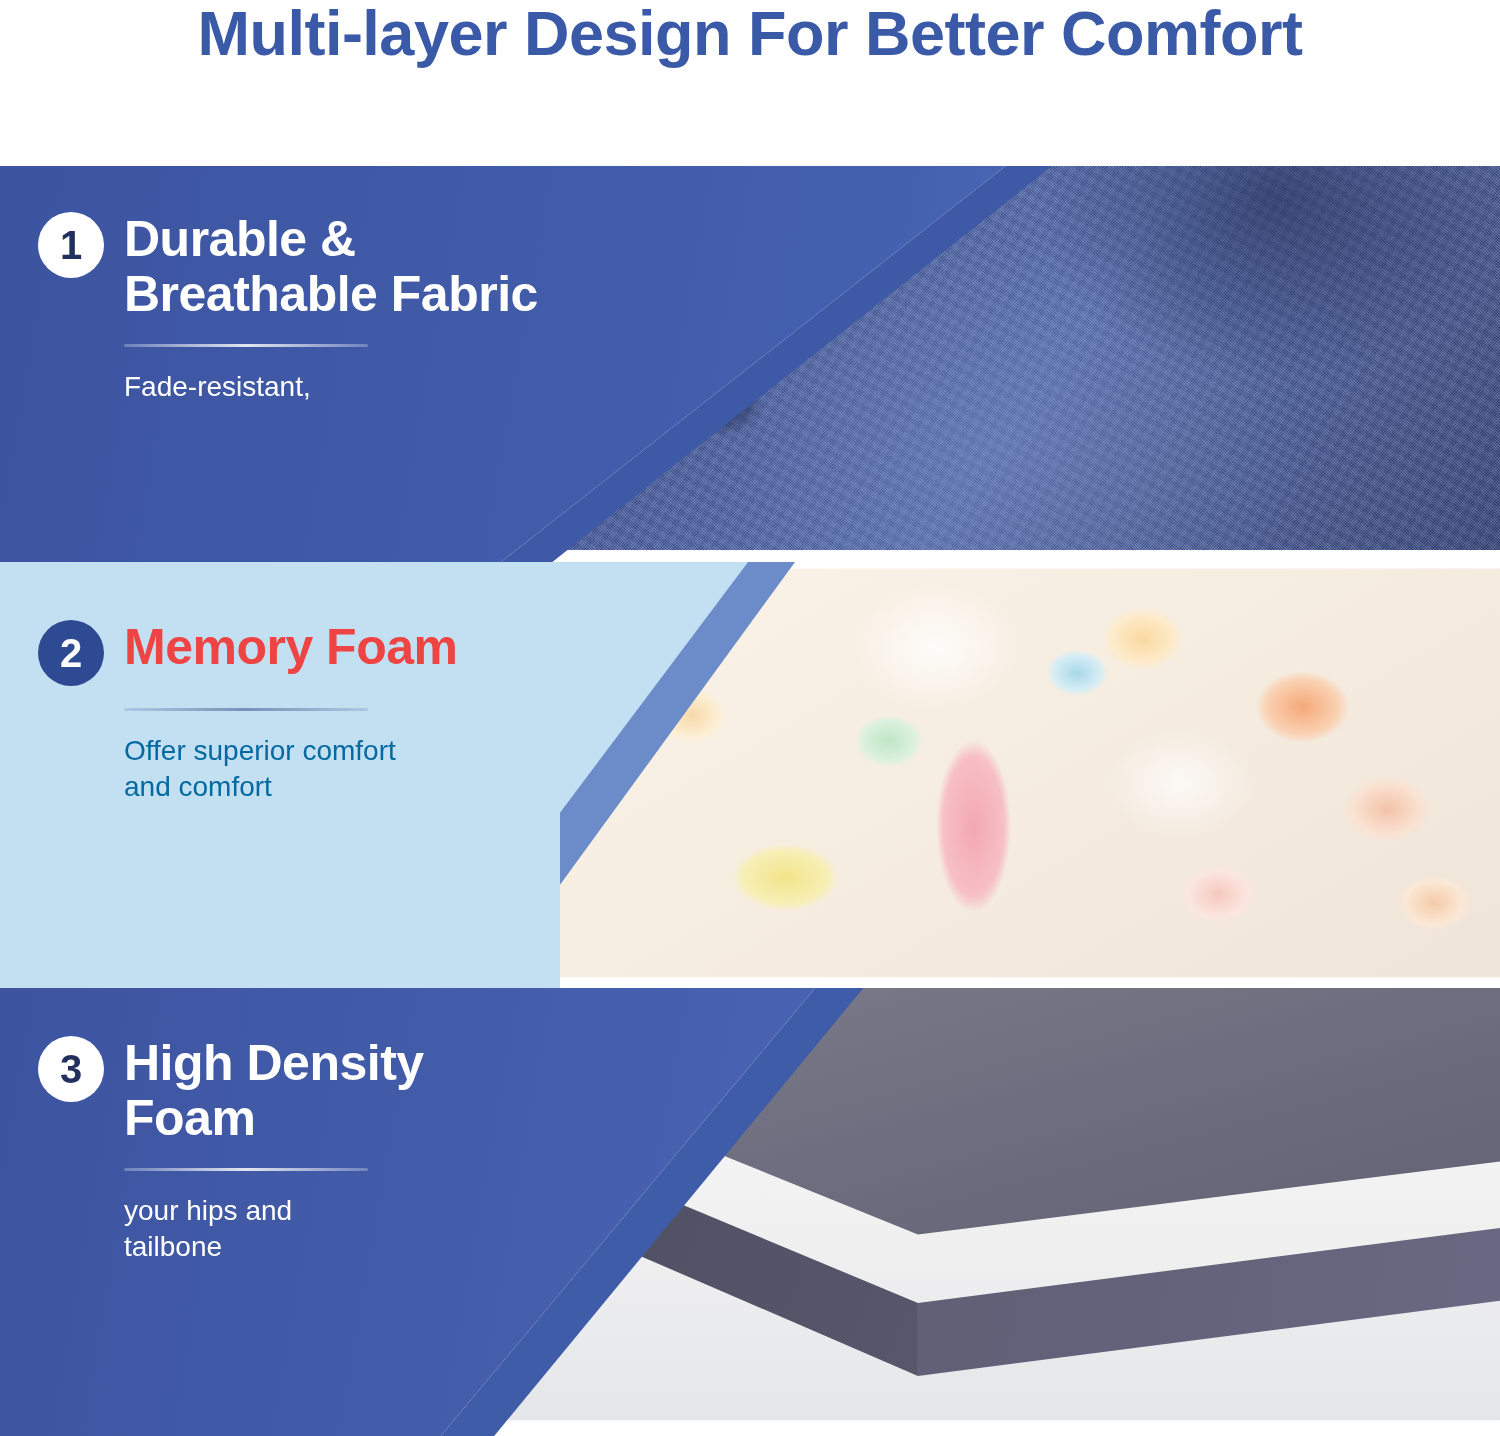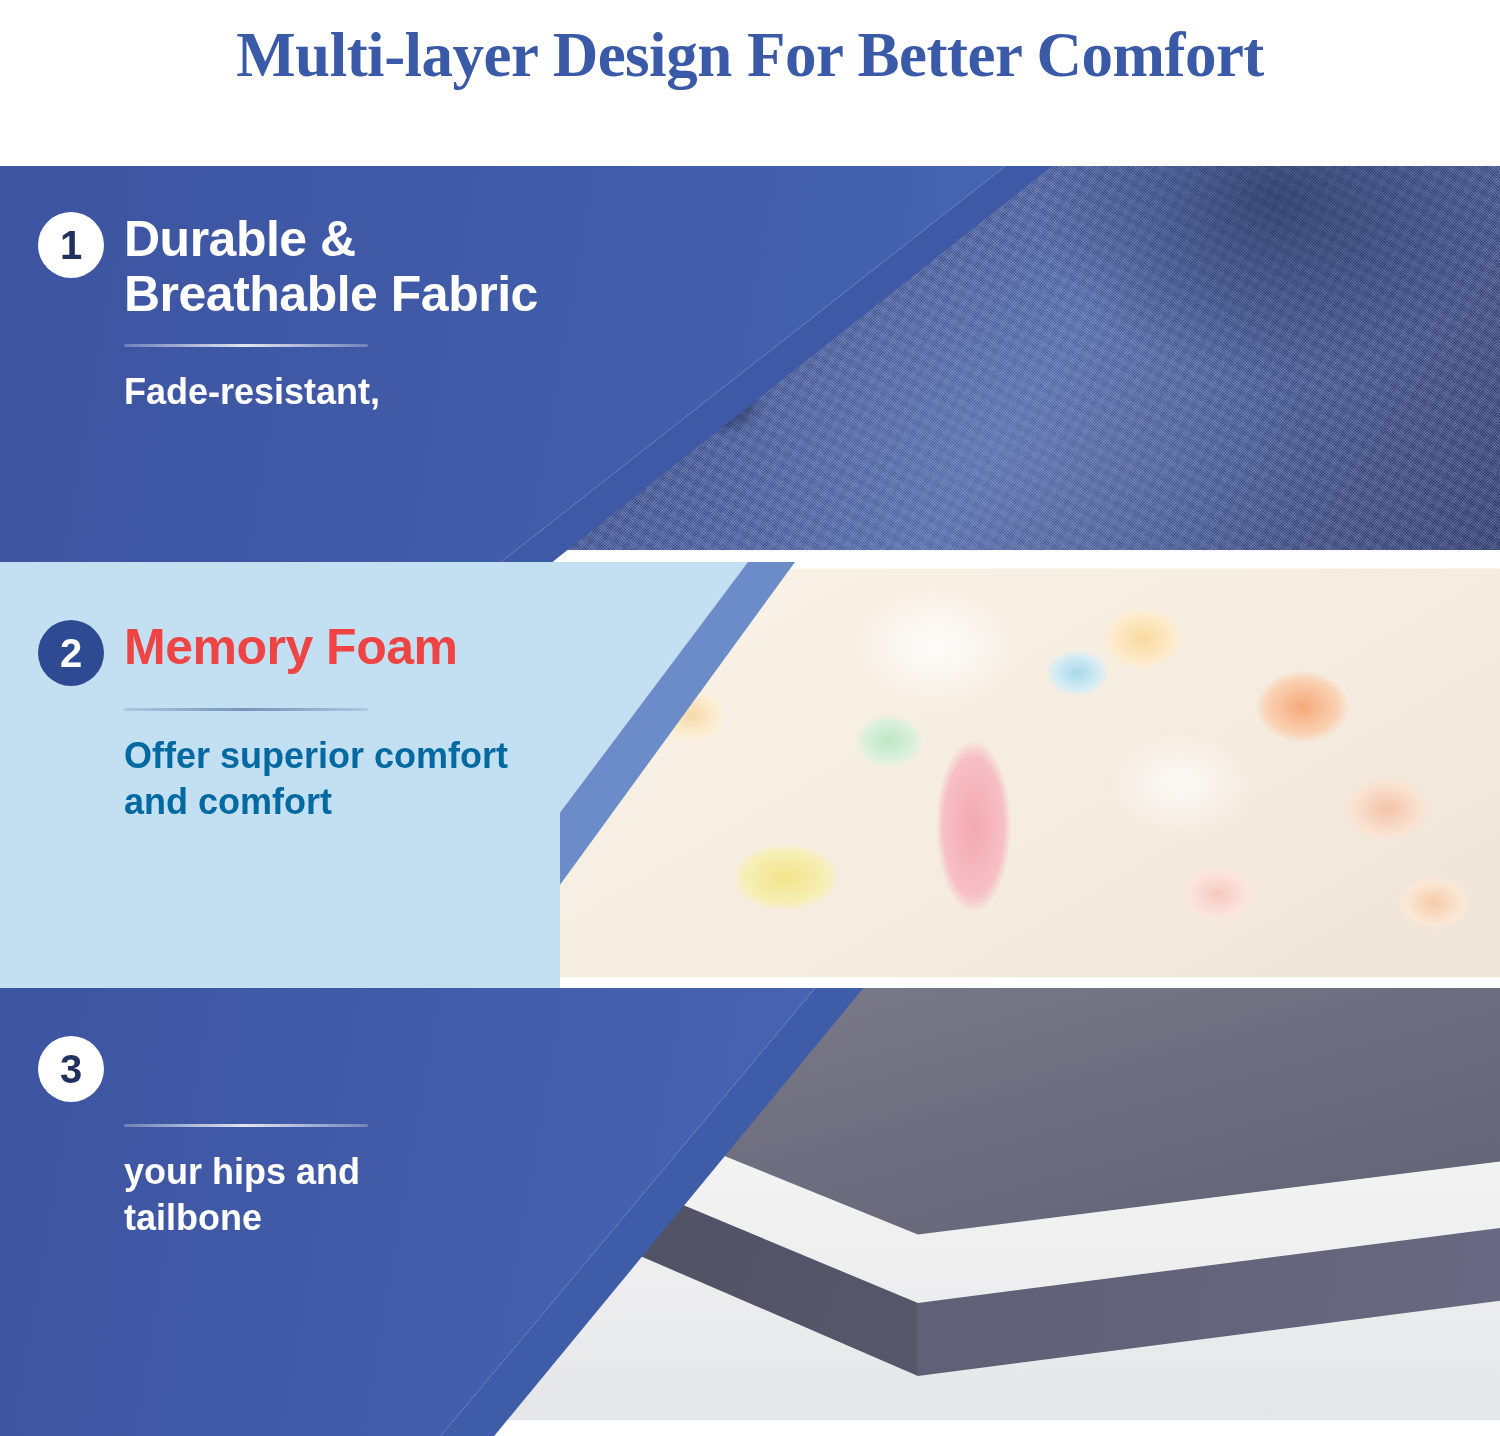--- a/index.html
+++ b/index.html
@@ -13,21 +13,21 @@
 
   
   .title-bar {
     position:absolute; left:0; top:0; width:1500px; height:166px;
     background:#ffffff;
     display:flex; align-items:flex-start; justify-content:center;
   }
   .title-text {
     font-size:63px; font-weight:bold; color:#3A5AA8;
     letter-spacing:-0.5px; line-height:1.05;
-    padding-top:22px; white-space:nowrap;font-family:Liberation Serif, serif;
+    padding-top:0; white-space:nowrap;
   }
 
   
   .panel { position:absolute; left:0; width:1500px; overflow:hidden; }
   #panel1 { top:166px;  height:396px; }
   #panel2 { top:562px;  height:426px; }
   #panel3 { top:988px;  height:448px; }
 
   .panel-bg { position:absolute; inset:0; }
   #panel1 .panel-bg { background:linear-gradient(100deg,#3D54A0 0%,#4360AE 55%,#5276C2 100%); }
@@ -127,21 +127,21 @@
   .badge-dark  { background:#2E4A93; color:#ffffff; }
 
   .heading { font-size:50px; font-weight:bold; line-height:1.10; letter-spacing:-0.5px; }
   .heading.on-dark  { color:#ffffff; }
   .heading.on-light { color:#ef4444; }
 
   .rule { height:3px; margin:22px 0 22px 86px; width:244px; border-radius:2px; }
   .rule.on-dark  { background:linear-gradient(90deg,rgba(255,255,255,.25),rgba(255,255,255,.85),rgba(255,255,255,.25)); }
   .rule.on-light { background:linear-gradient(90deg,rgba(40,70,130,.15),rgba(40,70,130,.5),rgba(40,70,130,.15)); }
 
-  .sub { margin-left:86px; font-size:36px; font-weight:bold; line-height:1.28; }
+  .sub { margin-left:86px; font-size:28px; font-weight:normal; line-height:1.28; }
   .sub.on-dark  { color:#ffffff; }
   .sub.on-light { color:#0369a1; }
   .sub span { display:block; }
 </style>
 </head>
 <body>
 
 <div id="root">
 
   <div class="title-bar">
@@ -205,20 +205,24 @@
         <div class="foam-top"></div>
         <div class="foam-front"></div>
         <div class="foam-right"></div>
       </div>
     </div>
     <div class="wedge-sliver"></div>
 
     <div class="content">
       <div class="head-row">
         <div class="badge badge-light">3</div>
+        <div class="heading on-dark">
+          <div>High Density</div>
+          <div>Foam</div>
+        </div>
       </div>
       <div class="rule on-dark"></div>
       <div class="sub on-dark">
         <span>your hips and</span>
         <span>tailbone</span>
       </div>
     </div>
   </section>
 
 </div>

